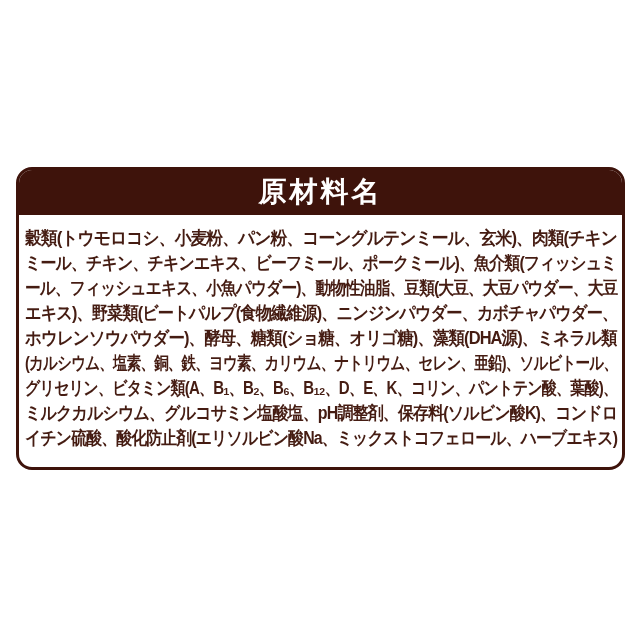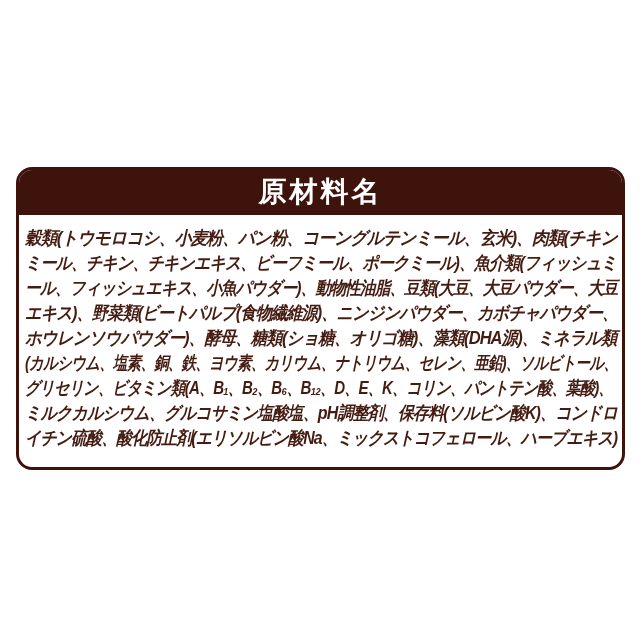--- a/index.html
+++ b/index.html
@@ -41,21 +41,20 @@
     color:var(--title-color);
     font-size:28px;
     font-weight:bold;
     letter-spacing:3px;
     line-height:1;
     padding-bottom:2px;
   }
   .label-body{
     padding:11px 5px 0 6px;
     overflow:hidden;
-    font-style:italic;
   }
   .ing-line{
     display:block;
     width:100%;
     height:25px;
     line-height:25px;
     font-size:18px;
     font-weight:bold;
     letter-spacing:-1px;
     white-space:nowrap;

